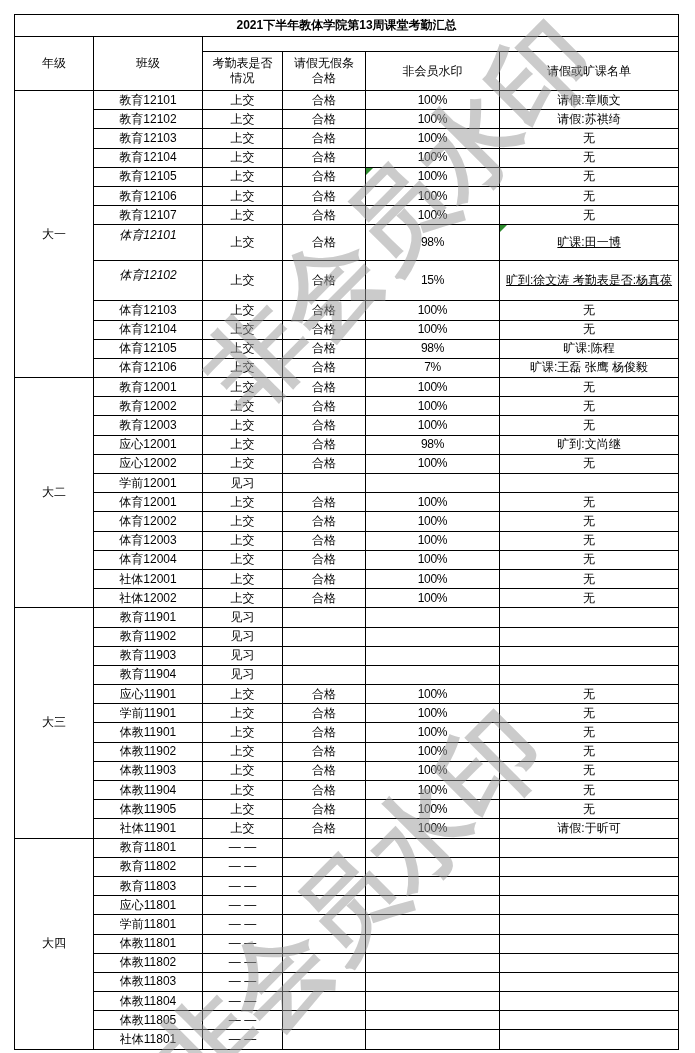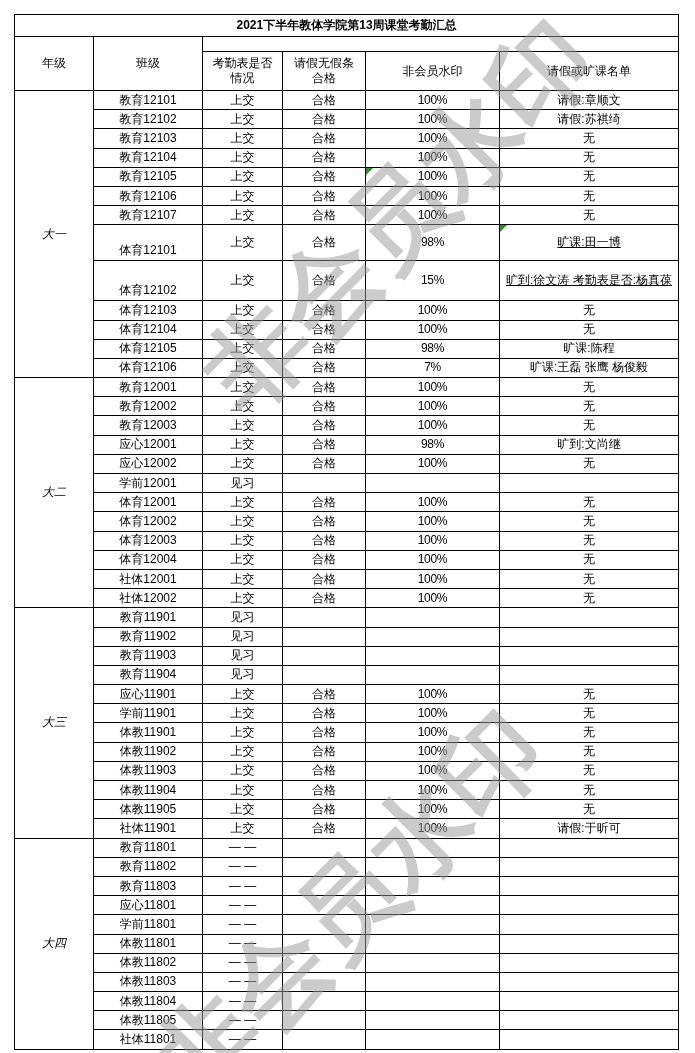--- a/index.html
+++ b/index.html
@@ -5,25 +5,25 @@
   html,body{margin:0;padding:0;width:695px;height:1053px;overflow:hidden;background:#ffffff;
             font-family:"Liberation Sans","DejaVu Sans",sans-serif;color:#000;}
   #page{position:relative;width:695px;height:1053px;overflow:hidden;background:#fff;}
 
   table.sheet{position:absolute;left:14px;top:14px;width:664px;border-collapse:collapse;table-layout:fixed;}
   table.sheet td{border:1px solid var(--border,#000);text-align:center;vertical-align:middle;
                  font-size:12px;line-height:1.25;padding:0;overflow:hidden;}
   td.title-cell{height:21px;font-weight:bold;font-size:14px;}
   td.hdr-spacer{height:14px;}
   td.hdr{height:38px;white-space:pre-line;font-size:12px;}
-  td.grade-cell{font-size:13px;font-style:italic;}
+  td.grade-cell{font-size:13px;}
   tr.r{height:19.2px;}
   tr.tall1{height:36px;}
   tr.tall2{height:40px;}
-  tr.tall1 td.class-cell,tr.tall2 td.class-cell{vertical-align:bottom;padding-bottom:2px;}
+  tr.tall1 td.class-cell,tr.tall2 td.class-cell{vertical-align:bottom;padding-bottom:17px;font-style:italic;}
   td.list-left{text-align:left;padding-left:3px;text-decoration:underline;}
   td.percent-cell{font-size:11px;letter-spacing:-0.3px;}
   td.rel{position:relative;}
   .corner{position:absolute;left:0;top:0;width:0;height:0;
           border-top:7px solid var(--tri,#2e8b2e);border-right:7px solid transparent;}
 
   .wm{position:absolute;z-index:6;white-space:nowrap;pointer-events:none;
       font-size:100px;font-weight:bold;transform:rotate(-45deg);
       color:var(--wm,#999);opacity:.5;font-family:"DejaVu Sans","Liberation Sans",sans-serif;}
   #wm-top{left:150px;top:150px;}

